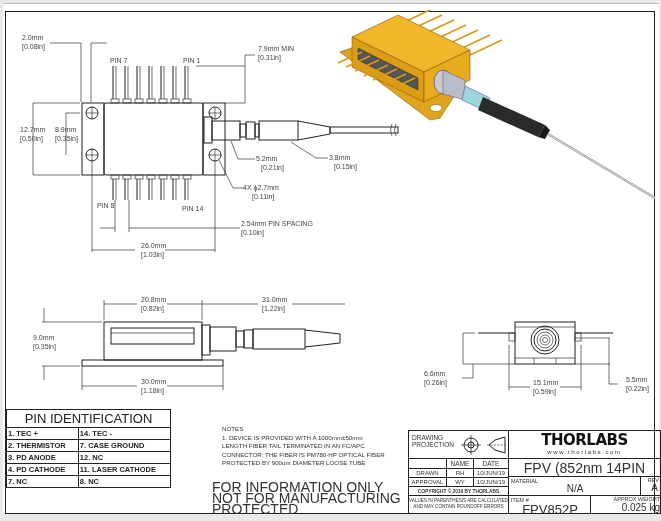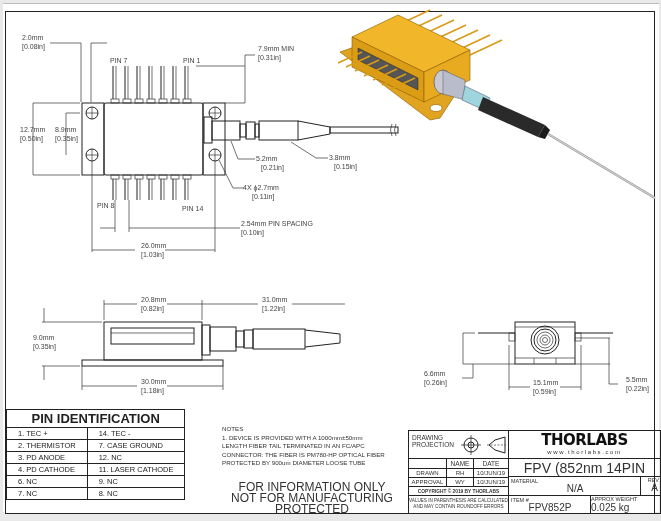--- a/index.html
+++ b/index.html
@@ -4,24 +4,24 @@
 <style>
   html,body{margin:0;padding:0;}
   body{width:661px;height:521px;background:#e9e9e9;position:relative;overflow:hidden;font-family:"Liberation Sans",sans-serif;}
   #sheet{position:absolute;left:3px;top:3px;width:656px;height:508px;background:#fff;border-top:1px solid #bdbdbd;}
   #frame{position:absolute;left:5px;top:11px;width:650px;height:503px;border:1.5px solid #222;box-sizing:border-box;background:#fff;}
   svg.draw{position:absolute;left:0;top:0;width:661px;height:521px;}
   .dim{font-size:7px;fill:#444;font-family:"Liberation Sans",sans-serif;}
   .ln{stroke:#222;fill:none;stroke-width:1;}
   .thin{stroke:#333;fill:none;stroke-width:0.7;}
   .pin{position:absolute;left:6px;top:409px;width:165px;border-collapse:collapse;font-size:7.5px;color:#222;}
-  .pin td{border:1px solid #222;padding:0 11px;height:11px;line-height:11px;white-space:nowrap;}
-  .pin th{border:1px solid #222;font-weight:bold;font-size:13px;height:15px;line-height:15px;color:#222;}
+  .pin td{border:1px solid #222;padding:0 1px;height:11px;line-height:11px;white-space:nowrap;font-weight:bold;}
+  .pin th{border:1px solid #222;font-weight:normal;font-size:13px;height:15px;line-height:15px;color:#222;}
   .notes{position:absolute;left:222px;top:425px;font-size:6.2px;color:#333;line-height:8.5px;width:190px;}
-  .fio{position:absolute;left:212px;top:482px;width:200px;text-align:center;font-size:12px;color:#333;line-height:11px;}
+  .fio{position:absolute;left:212px;top:482px;width:200px;text-align:left;font-size:14px;color:#333;line-height:11px;}
   .tb{position:absolute;left:408px;top:430px;width:252px;height:83px;border-left:1.5px solid #222;border-top:1.5px solid #222;font-size:6px;color:#333;}
   .cell{position:absolute;box-sizing:border-box;border-right:1px solid #222;border-bottom:1px solid #222;overflow:hidden;}
 </style>
 </head>
 <body>
 
 <div id="sheet"></div>
 <div id="frame"></div>
 
 <svg class="draw" viewBox="0 0 661 521">
@@ -300,24 +300,20 @@
       </tr>
       <tr>
         <td style="width: 72px;">3. PD ANODE</td>
         <td style="width: 93px;">12. NC</td>
       </tr>
       <tr>
         <td style="width: 72px;">4. PD CATHODE</td>
         <td style="width: 93px;">11. LASER CATHODE</td>
       </tr>
       <tr>
-        <td style="width: 72px;">6. NC</td>
-        <td style="width: 93px;">9. NC</td>
-      </tr>
-      <tr>
         <td style="width: 72px;">7. NC</td>
         <td style="width: 93px;">8. NC</td>
       </tr>
     </tbody>
 </table>
 
 <div class="notes">
   <div>NOTES</div>
   <div>1.  DEVICE IS PROVIDED WITH A 1000mm±50mm</div>
   <div>LENGTH FIBER TAIL TERMINATED IN AN FC/APC</div>
@@ -368,19 +364,19 @@
   <div class="cell" style="left:100px;top:46px;width:132px;height:19px;">
     <div style="position:absolute;left:2px;top:1px;font-size:5.5px;">MATERIAL</div>
     <div style="position:absolute;left:0;top:6px;width:132px;text-align:center;font-size:10px;">N/A</div>
   </div>
   <div class="cell" style="left:232px;top:46px;width:20px;height:19px;text-align:right;">
     <div style="font-size:5.5px;padding-right:1px;">REV</div>
     <div style="font-size:10px;line-height:10px;padding-right:2px;">A</div>
   </div>
   <div class="cell" style="left:100px;top:65px;width:82px;height:18px;">
     <div style="position:absolute;left:2px;top:1px;font-size:5.5px;">ITEM #</div>
-    <div style="position:absolute;left:0;top:6px;width:82px;text-align:center;font-size:10px;">FPV852P</div>
-  </div>
-  <div class="cell" style="left:182px;top:65px;width:70px;height:18px;text-align:left;">
+    <div style="position:absolute;left:0;top:6px;width:82px;text-align:center;font-size:13px;">FPV852P</div>
+  </div>
+  <div class="cell" style="left:182px;top:65px;width:70px;height:18px;text-align:right;">
     <div style="font-size:5.5px;line-height:7px;">APPROX WEIGHT</div>
     <div style="font-size:10px;line-height:10px;">0.025 kg</div>
   </div>
 </div>
 
 </body></html>

